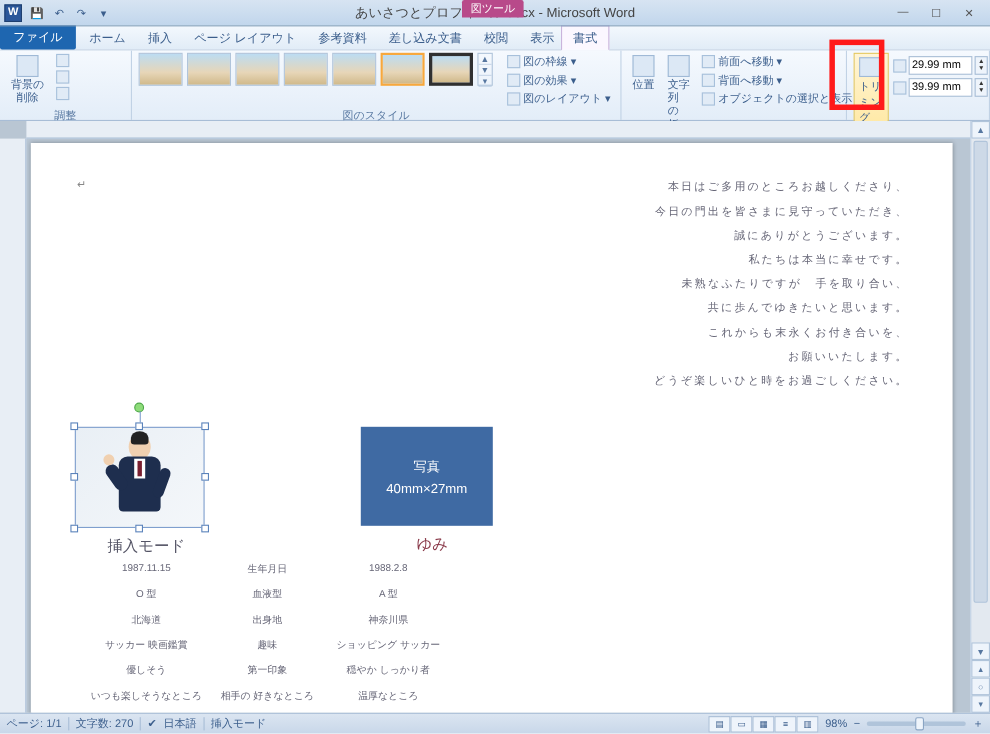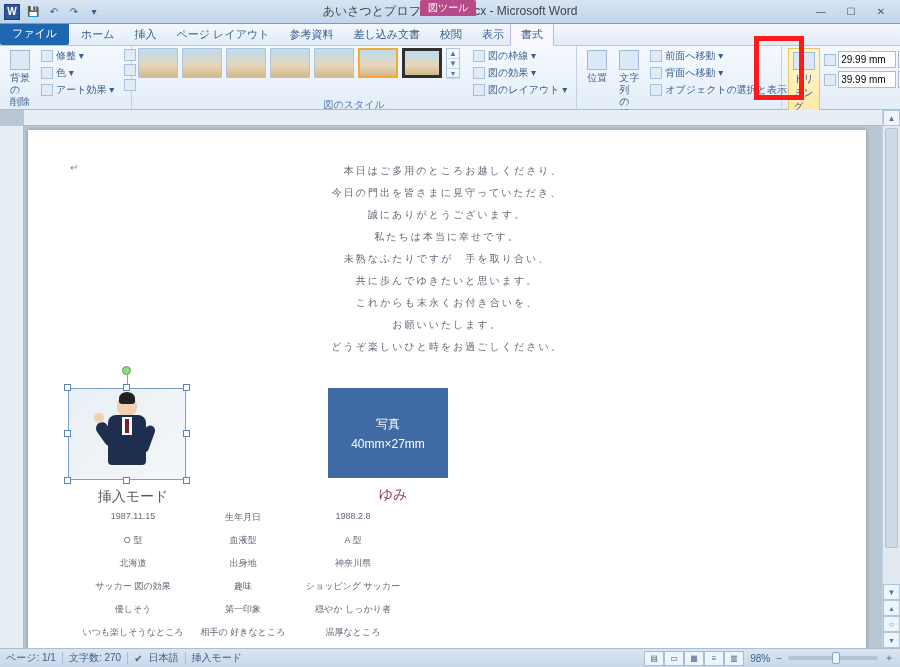--- a/index.html
+++ b/index.html
@@ -39,21 +39,21 @@
 .size-inputs { display:flex; flex-direction:column; gap:3px; padding-top:3px; }
 .size-row { display:flex; align-items:center; gap:2px; font-size:10px; }
 .size-row .si { width:12px; height:12px; background:#e1ebf6; border:1px solid #a7c0db; }
 .size-row input { width:58px; height:17px; font-size:10px; padding:0 2px; border:1px solid #a7bdd6; background:#fff; }
 .size-row .spin { width:12px; height:17px; border:1px solid #a7bdd6; background:#eef4fb; display:flex; flex-direction:column; }
 .size-row .spin div{flex:1; font-size:6px; display:flex; align-items:center; justify-content:center; cursor:pointer;}
 .workspace { position:absolute; top:110px; left:0; right:0; bottom:19px; background:#b9c6d3; overflow:hidden; }
 .ruler-h { position:absolute; top:0; left:24px; right:18px; height:16px; background:#e8eef5; border-bottom:1px solid #a8bdd6; }
 .ruler-v { position:absolute; top:16px; left:0; width:24px; bottom:0; background:#e8eef5; border-right:1px solid #a8bdd6; }
 .page { position:absolute; top:20px; left:28px; width:838px; height:618px; background:#fff; box-shadow:0 0 4px rgba(0,0,0,.3); padding:30px 40px; }
-.greeting { font-family:"Yu Mincho","MS Mincho",serif; font-size:10px; color:#667; text-align:center; line-height:2.2; letter-spacing:2px; margin:0 auto 30px auto; }
+.greeting { font-family:"Yu Mincho","MS Mincho",serif; font-size:10px; color:#667; text-align:right; line-height:2.2; letter-spacing:2px; margin:0 auto 30px auto; }
 .profile-area { display:flex; gap:20px; margin-top:20px; }
 .photo-col { width:130px; }
 .photo-sel { position:relative; width:118px; height:92px; }
 .sel-border { position:absolute; inset:0; border:1px solid #7f9fce; }
 .handle { position:absolute; width:7px; height:7px; background:#fff; border:1px solid #5b83bb; }
 .h-tl{top:-4px;left:-4px} .h-tr{top:-4px;right:-4px} .h-bl{bottom:-4px;left:-4px} .h-br{bottom:-4px;right:-4px}
 .h-t{top:-4px;left:50%;margin-left:-4px} .h-b{bottom:-4px;left:50%;margin-left:-4px}
 .h-l{left:-4px;top:50%;margin-top:-4px} .h-r{right:-4px;top:50%;margin-top:-4px}
 .rot { position:absolute; top:-22px; left:50%; margin-left:-5px; width:9px; height:9px; background:#8edc7a; border:1px solid #4da748; border-radius:50%; }
 .rot-line { position:absolute; top:-14px; left:50%; width:1px; height:11px; background:#7f9fce; }
@@ -127,34 +127,20 @@
   <div class="group" style="width:132px">
     <div class="group-body">
       <div class="rbtn">
         <span class="ic"></span>
         <span>背景の</span>
         <span>削除</span>
       </div>
       <div class="mini-list">
         <div class="mini">
             <span class="mi"></span>
-            <span>修整 ▾</span>
-          </div>
-        <div class="mini">
-            <span class="mi"></span>
-            <span>色 ▾</span>
-          </div>
-        <div class="mini">
-            <span class="mi"></span>
-            <span>アート効果 ▾</span>
-          </div>
-      </div>
-      <div class="mini-list">
-        <div class="mini">
-            <span class="mi"></span>
           </div>
         <div class="mini">
             <span class="mi"></span>
           </div>
         <div class="mini">
             <span class="mi"></span>
           </div>
       </div>
     </div>
     <div class="group-label">調整</div>
@@ -323,21 +309,21 @@
           <div class="c1">O 型</div>
           <div class="c2">血液型</div>
           <div class="c3">A 型</div>
         </div>
         <div class="tbl-row">
           <div class="c1">北海道</div>
           <div class="c2">出身地</div>
           <div class="c3">神奈川県</div>
         </div>
         <div class="tbl-row">
-          <div class="c1">サッカー 図の効果</div>
+          <div class="c1">サッカー 映画鑑賞</div>
           <div class="c2">趣味</div>
           <div class="c3">ショッピング サッカー</div>
         </div>
         <div class="tbl-row">
           <div class="c1">優しそう</div>
           <div class="c2">第一印象</div>
           <div class="c3">穏やか しっかり者</div>
         </div>
         <div class="tbl-row">
           <div class="c1">いつも楽しそうなところ</div>

